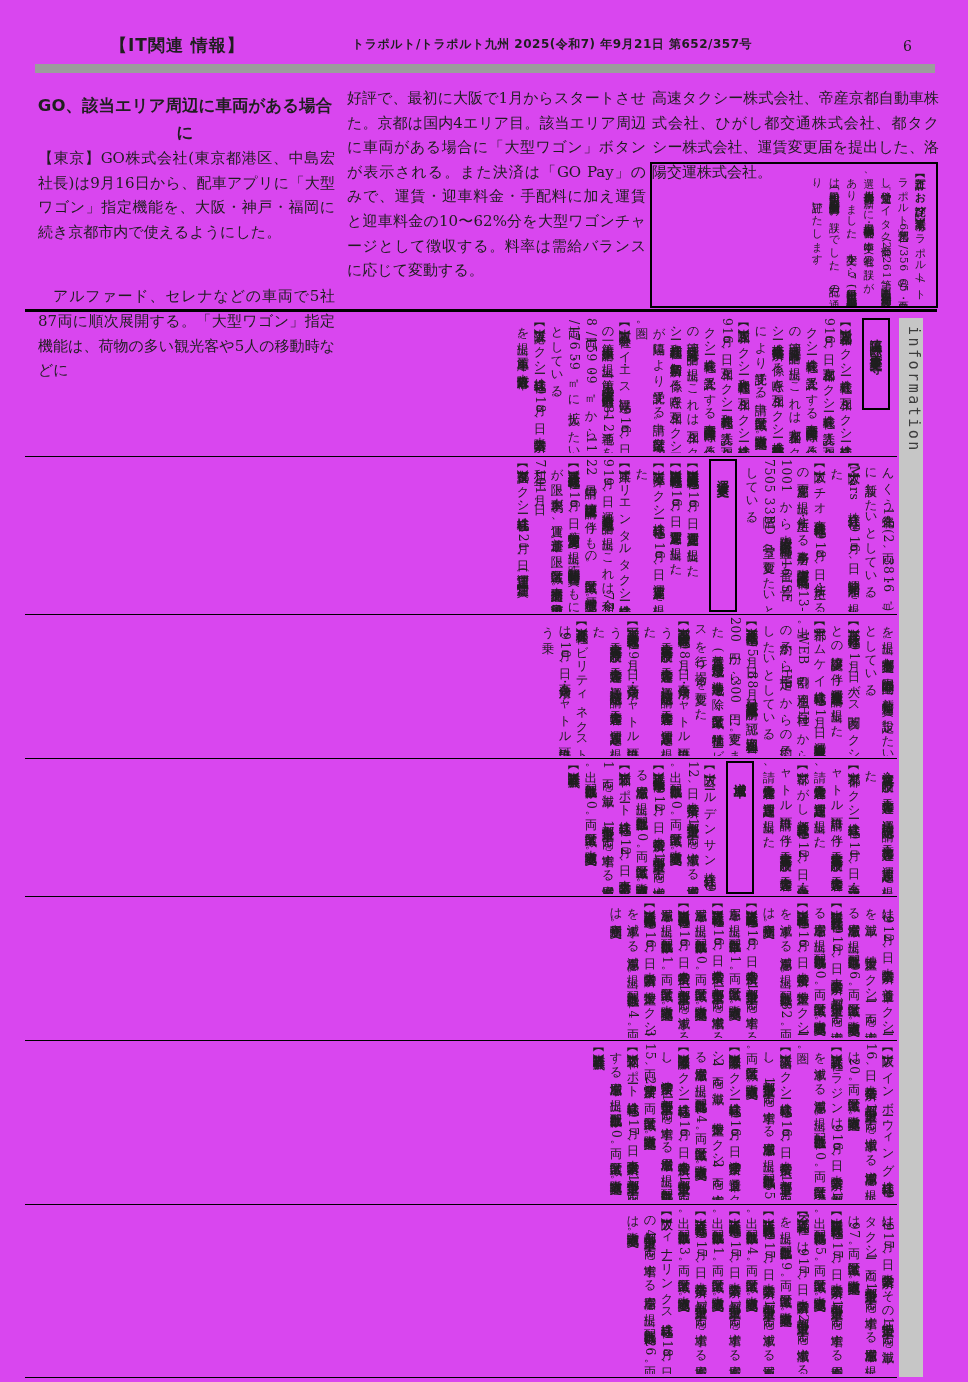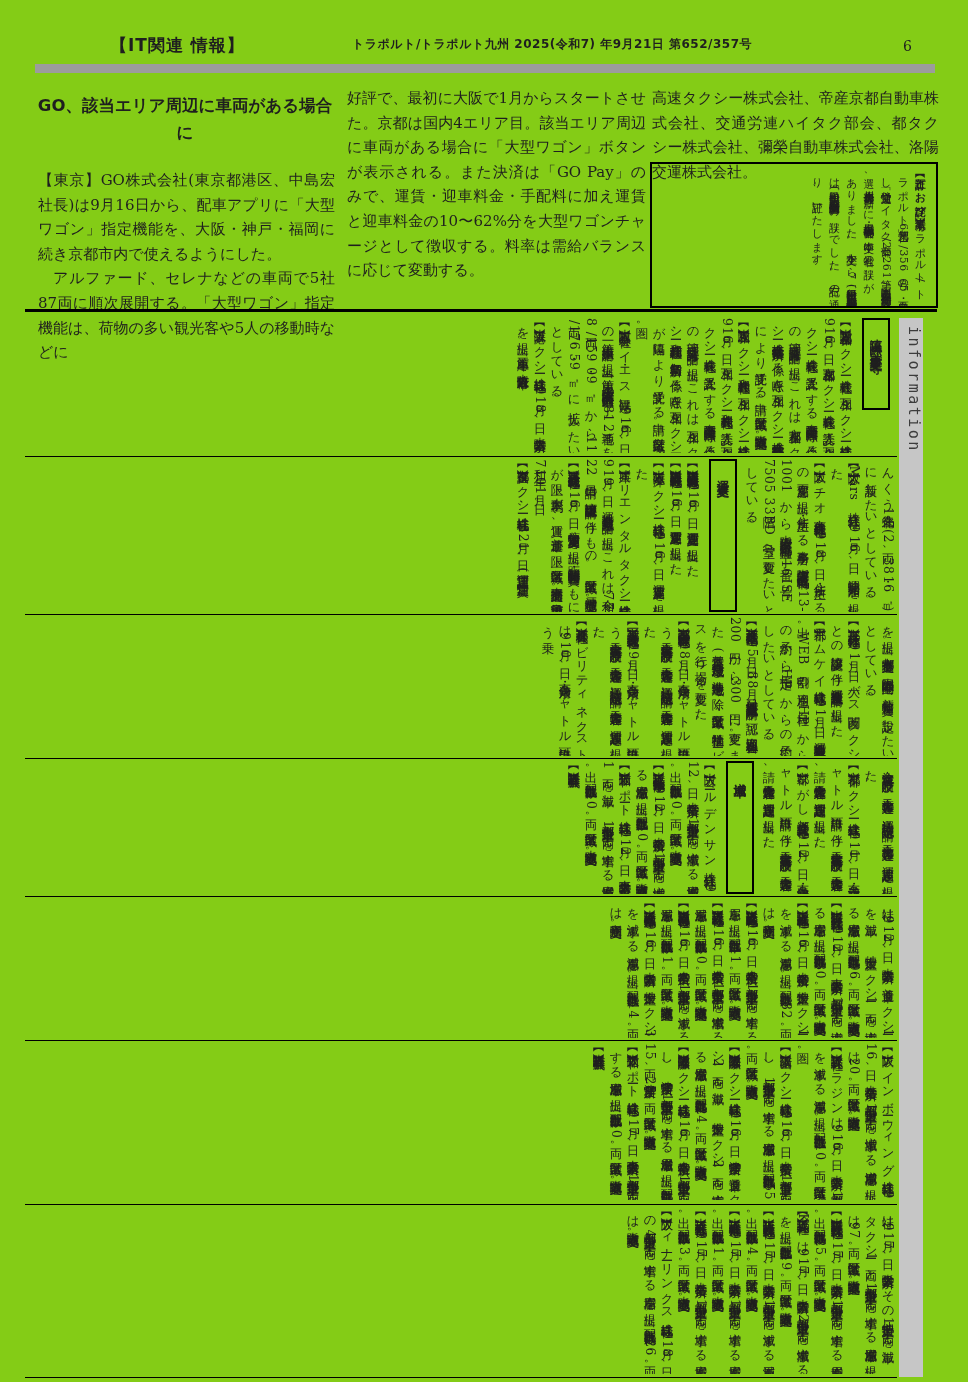--- a/index.html
+++ b/index.html
@@ -1,33 +1,33 @@
 <!DOCTYPE html>
 <html lang="ja"><head>
 <meta charset="utf-8">
 <style>
   html,body{margin:0;padding:0;background:#e8e8e8;}
-  .page{position:relative;width:968px;height:1382px;margin:0 auto;background:#84cc16;
+  .page{position:relative;width:968px;height:1382px;margin:0 auto;background:#d946ef;
         font-family:"DejaVu Serif",serif;color:#1f1f1f;overflow:hidden;}
 
   
   .hdr-left{position:absolute;left:110px;top:34px;font-family:"DejaVu Sans",sans-serif;
             font-weight:bold;font-size:17px;letter-spacing:1px;}
   .hdr-center{position:absolute;left:352px;top:36px;font-family:"DejaVu Sans",sans-serif;
               font-weight:bold;font-size:12px;letter-spacing:0.5px;}
   .hdr-page{position:absolute;left:903px;top:38px;font-size:14px;}
   .graybar{position:absolute;left:35px;top:64px;width:900px;height:9px;background:#9c9c9c;}
 
   
   .headline{position:absolute;left:36px;top:92px;width:298px;text-align:center;
             font-family:"DejaVu Sans",sans-serif;font-weight:bold;font-size:16.5px;line-height:27px;}
   .tcol{position:absolute;font-size:15px;line-height:24.6px;text-align:justify;}
   .tcol p{margin:0;}
-  .tcol p.ind{text-indent:1em;}
-  .colA{left:38px;top:168px;width:297px;}
+  .tcol p.ind{text-indent:1em;margin-top:40px;}
+  .colA{left:38px;top:146px;width:297px;}
   .colB{left:347px;top:86px;width:299px;}
   .colC{left:652px;top:86px;width:287px;}
 
   
   .corr{position:absolute;left:650px;top:162px;width:288px;height:146px;border:2px solid #000;
         box-sizing:border-box;writing-mode:vertical-rl;padding:6px 7px;
         font-size:10.8px;line-height:17.2px;letter-spacing:0.5px;overflow:hidden;}
   .corr .t{font-weight:bold;}
 
   .thickline{position:absolute;left:25px;top:309px;width:912px;height:2.5px;background:#000;}
@@ -69,21 +69,21 @@
     <div>GO、該当エリア周辺に車両がある場合に</div>
   </div>
   <div class="tcol colA">
     <p>【東京】GO株式会社(東京都港区、中島宏社長)は9月16日から、配車アプリに「大型ワゴン」指定機能を、大阪・神戸・福岡に続き京都市内で使えるようにした。</p>
     <p class="ind">アルファード、セレナなどの車両で5社87両に順次展開する。「大型ワゴン」指定機能は、荷物の多い観光客や5人の移動時などに</p>
   </div>
   <div class="tcol colB">
     <p>好評で、最初に大阪で1月からスタートさせた。京都は国内4エリア目。該当エリア周辺に車両がある場合に「大型ワゴン」ボタンが表示される。また決済は「GO Pay」のみで、運賃・迎車料金・手配料に加え運賃と迎車料金の10〜62%分を大型ワゴンチャージとして徴収する。料率は需給バランスに応じて変動する。</p>
   </div>
   <div class="tcol colC">
-    <p>高速タクシー株式会社、帝産京都自動車株式会社、交通労連ハイタク部会、都タクシー株式会社、彌榮自動車株式会社、洛陽交運株式会社。</p>
+    <p>高速タクシー株式会社、帝産京都自動車株式会社、ひがし都交通株式会社、都タクシー株式会社、運賃変更届を提出した、洛陽交運株式会社。</p>
   </div>
 
   <div class="corr">
     <span class="t">【訂正とお詫び】</span><span>本紙前号・「トラポルト/トラポルト九州」第651/356号の5面・見出し「交通労連ハイタク部会/2026第1回中央委員会/任期満了役員改選、小川部会長再選 新たに塩屋・黒坂副部会長」の本文中に社名の誤りがありました。本文上から7行目「松田和也氏(都島自動車労働組合)」は「松田和也氏(都島自動車商会労働組合)」の誤りでした。右記の通り、訂正いたします。</span>
   </div>
 
   <div class="thickline"></div>
 
   <div class="infobar">information</div>
 

